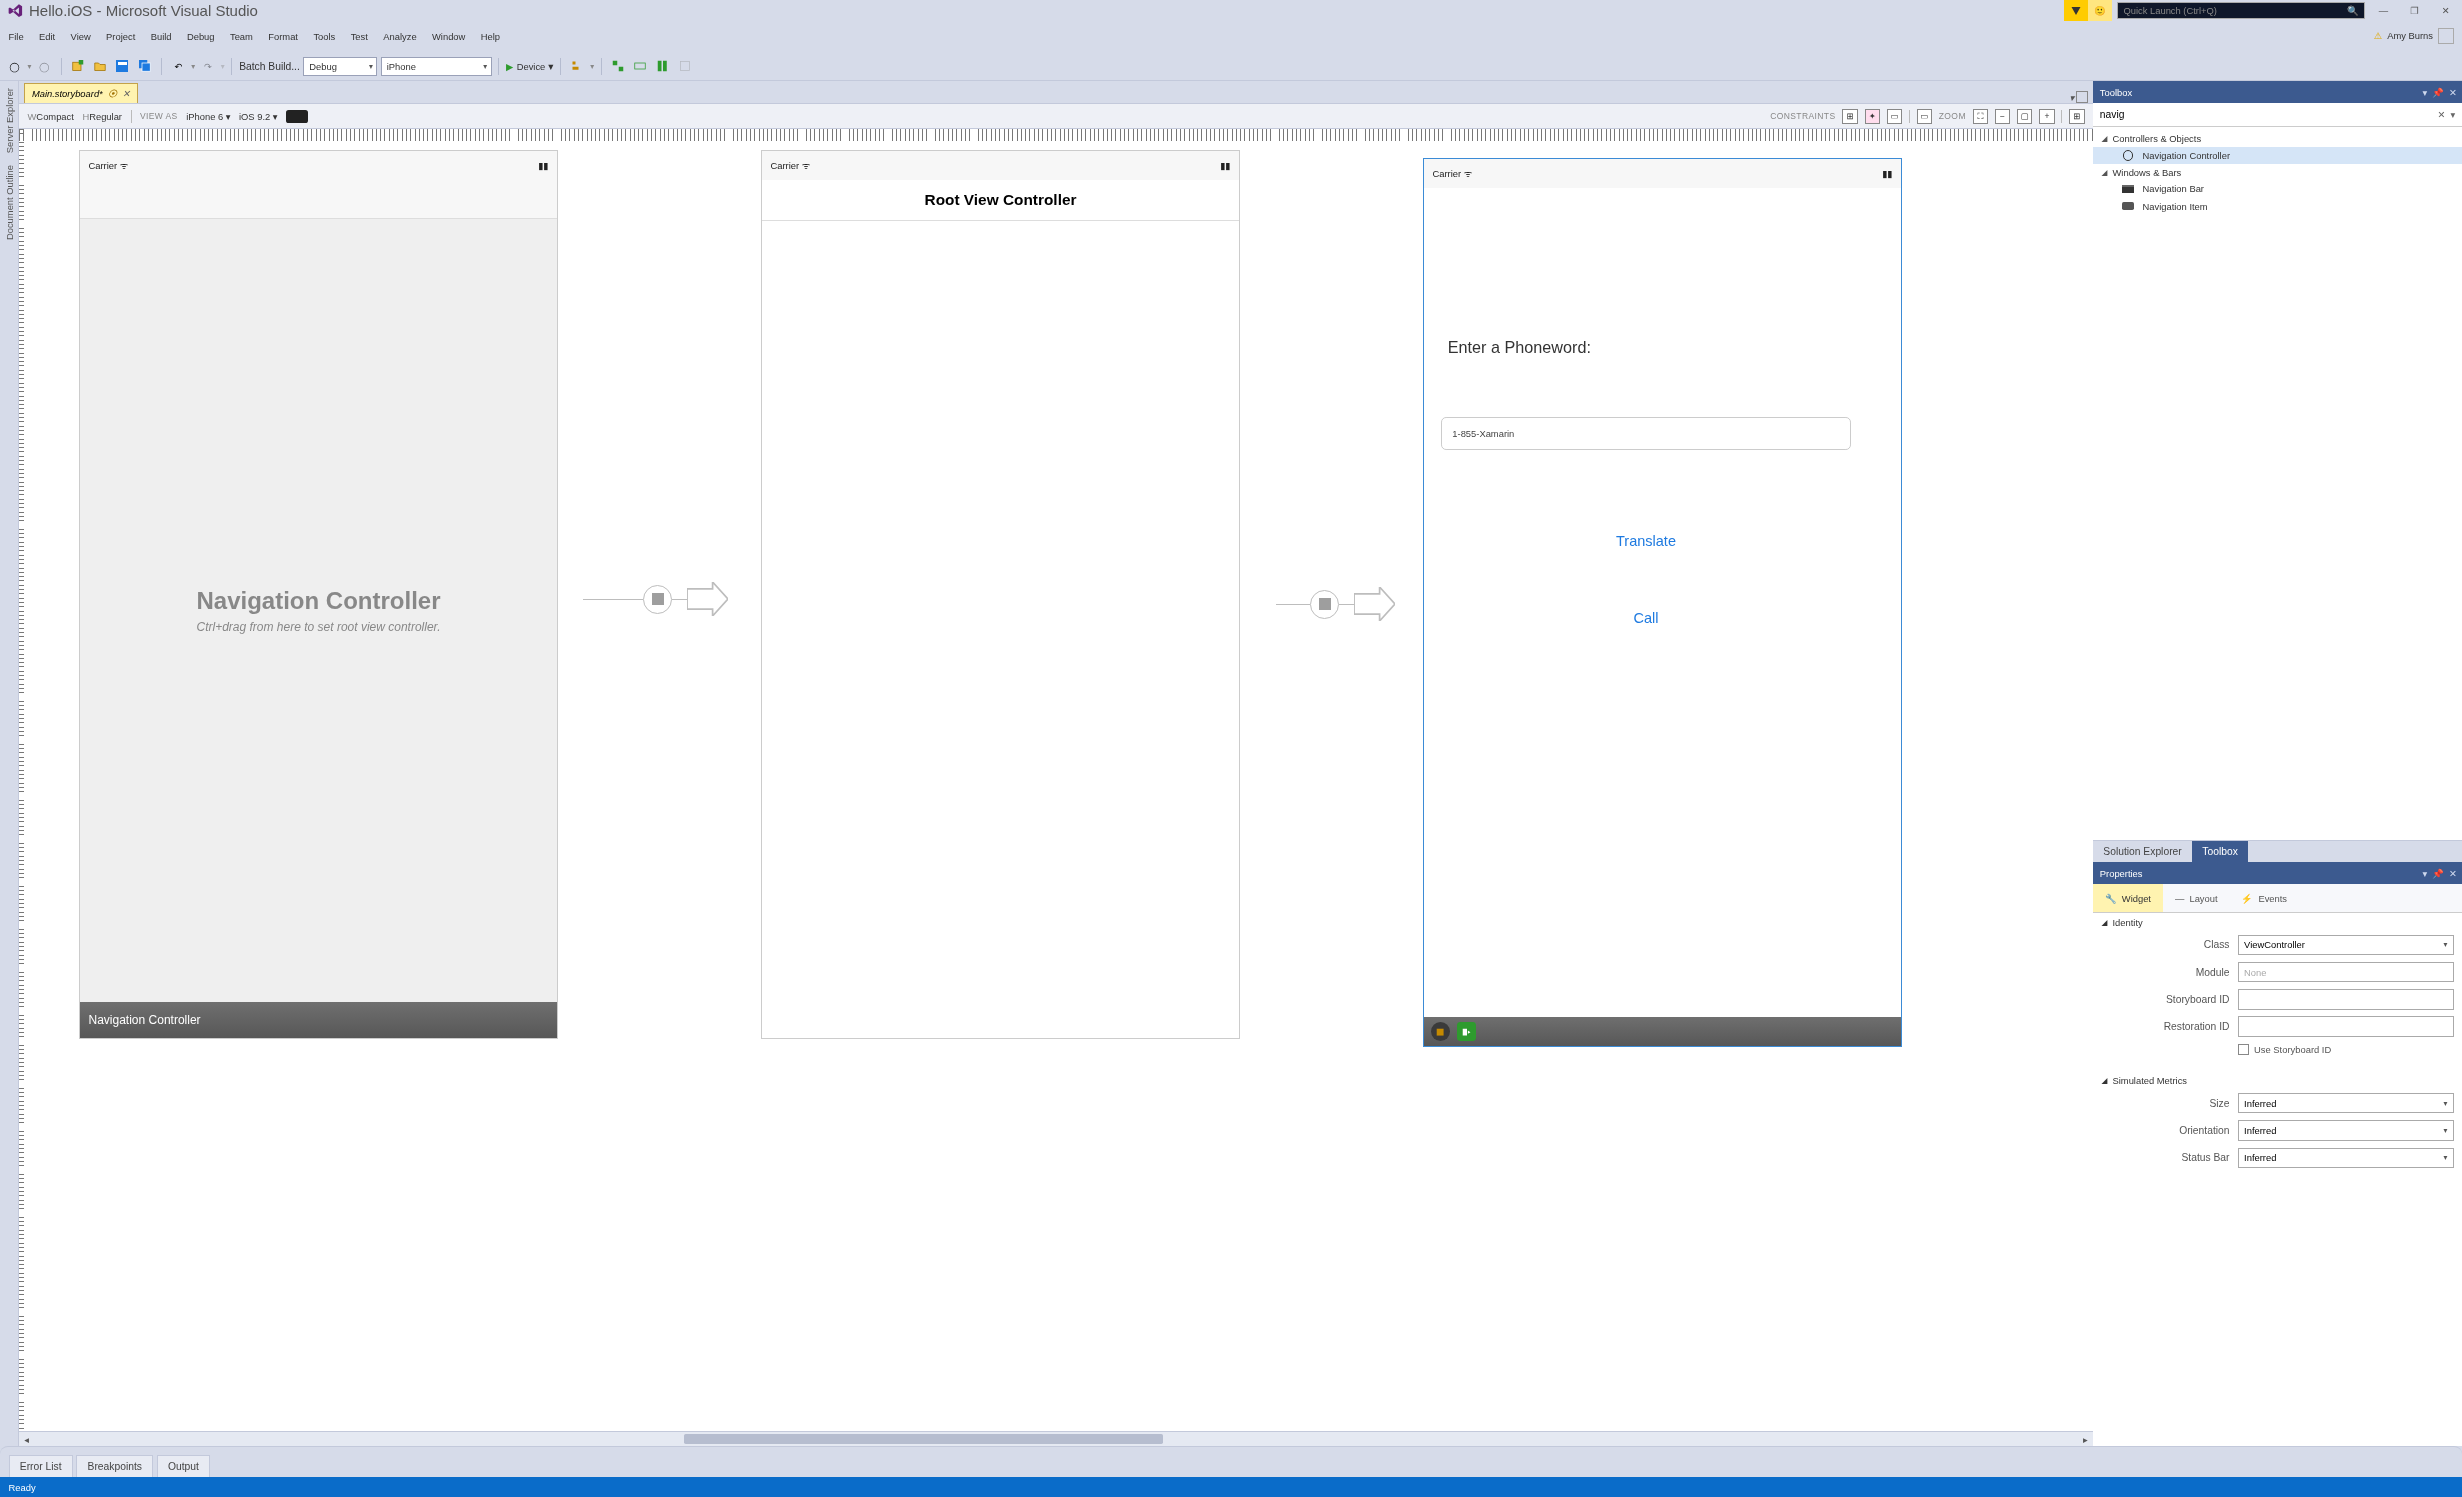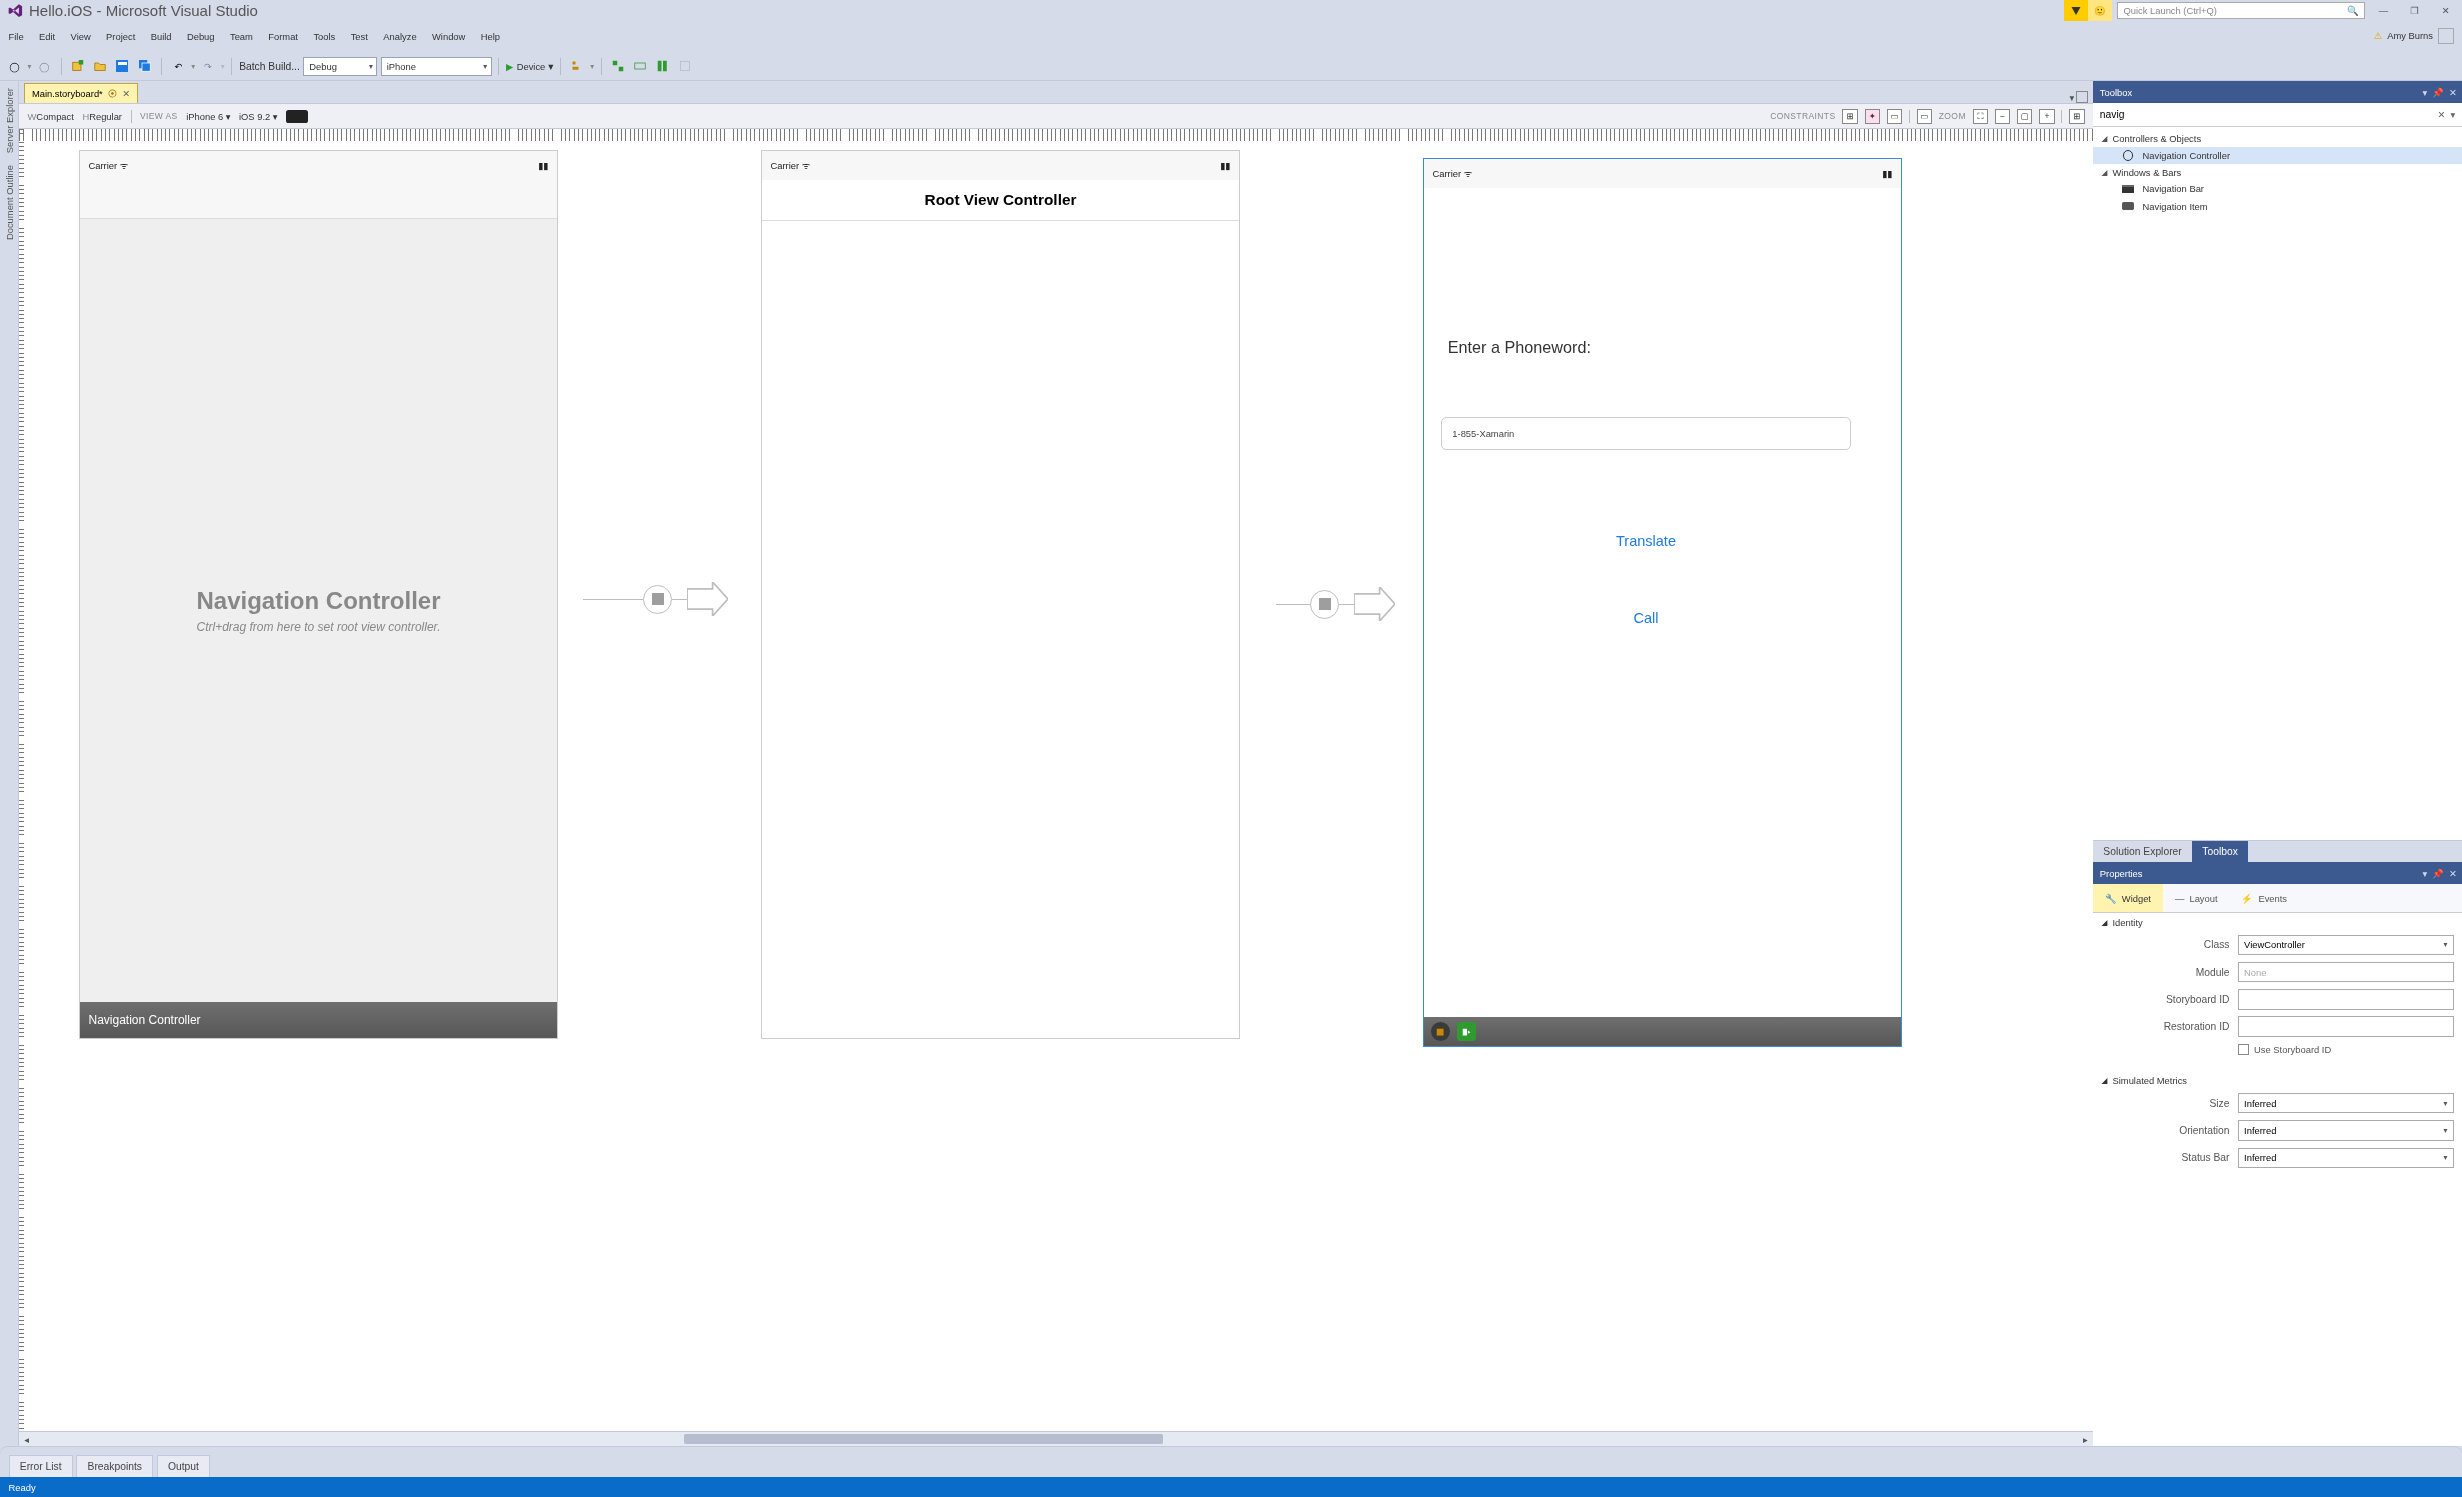--- a/index.html
+++ b/index.html
@@ -5,21 +5,21 @@
 * { margin: 0; padding: 0; box-sizing: border-box; font-family: "Segoe UI", Tahoma, sans-serif; font-size: 9.4px; }
 body { background: #d6dbe9; overflow: hidden; width: 2462px; height: 1497px; transform-origin: top left; }
 
 
 .title-bar { height: 21.4px; background: #d6dbe9; display: flex; align-items: center; padding: 0 3.4px; }
 .vs-logo { width: 15.4px; height: 15.4px; margin: 0 5.1px; }
 .title-text { font-size: 15px; color: #555; }
 .title-spacer { flex: 1; }
 .qb-yellow { background: #ffcc00; width: 24px; height: 21.4px; display:flex; align-items:center; justify-content:center; }
 .qb-face { width: 24px; height: 21.4px; background: #ffe680; display:flex; align-items:center; justify-content:center; }
-.quick-launch { width: 248px; height: 17px; border: 0.9px solid #aaa; background: #ffffff; padding: 0 5.1px; color: #888; display:flex; align-items:center; justify-content:space-between; margin-left:5.1px; }
+.quick-launch { width: 248px; height: 17px; border: 0.9px solid #aaa; background: #0f172a; padding: 0 5.1px; color: #888; display:flex; align-items:center; justify-content:space-between; margin-left:5.1px; }
 .win-btn { width: 26px; height: 17px; display:flex; align-items:center; justify-content:center; color:#555; margin-left:5.1px; }
 
 
 .menu-row { height: 31px; display: flex; align-items: center; padding: 0 8.5px; gap: 15.4px; color:#333; position:relative; }
 .menu-row .user-badge { position:absolute; right:8.5px; top:6.8px; display:flex; align-items:center; gap:5.1px; font-size:10.3px; color:#333; }
 .warn-triangle { color:#e0a800; }
 
 
 .toolbar { height: 29px; display:flex; align-items:center; padding: 0 5.1px; gap:3.4px; border-bottom: 0.9px solid #c3c9db; }
 .tb-sep { width:0.9px; height:17px; background:#b5bcd0; margin:0 3.4px; }
@@ -28,21 +28,21 @@
 .tb-dd::after { content:"▾"; position:absolute; right:3.4px; font-size:7.7px; color:#555; }
 .tb-text { font-size:10.3px; color:#333; }
 .play-green { color:#2e9b2e; }
 
 
 .main { display:flex; height: calc(100% - 21.4px - 31px - 29px - 31px - 19.7px); }
 .side-rail { width:19px; background:#d6dbe9; display:flex; flex-direction:column; align-items:center; padding-top:6.8px; gap:12px; border-right:0.9px solid #c3c9db; }
 .rail-text { writing-mode: vertical-rl; transform: rotate(180deg); font-size:9.4px; color:#555; }
 
 .center-col { flex:1; display:flex; flex-direction:column; background:#d6dbe9; }
-.doc-tabs { height:22px; display:flex; align-items:flex-end; padding-left:5.1px; }
+.doc-tabs { height:22px; display:flex; align-items:flex-end; padding-left:5.1px;font-style:italic; }
 .doc-tab { height:20.5px; background:#fff3b0; border:0.9px solid #c3a24a; border-bottom:none; padding:0 6.8px; display:flex; align-items:center; gap:5.1px; font-size:10.3px; }
 .doc-tab .pill { color:#a07000; }
 .doc-tab .x { color:#666; font-size:9.4px; }
 .doc-tabs-right { margin-left:auto; padding-right:5.1px; display:flex; align-items:center; gap:1.7px; }
 .tiny-sq { width:12px; height:12px; border:0.9px solid #888; }
 
 .designer-toolbar { height:26px; background:#eef0f6; border-top:0.9px solid #c3c9db; border-bottom:0.9px solid #c3c9db; display:flex; align-items:center; padding:0 8.5px; font-size:10.3px; color:#333; gap:8.5px; }
 .designer-toolbar .rspacer { margin-left:auto; display:flex; align-items:center; gap:6.8px; }
 .dt-label { color:#888; letter-spacing:0.4px; font-size:8.5px; }
 .bw-icon { width:22px; height:13.7px; background:#222; border-radius:2.6px; }

